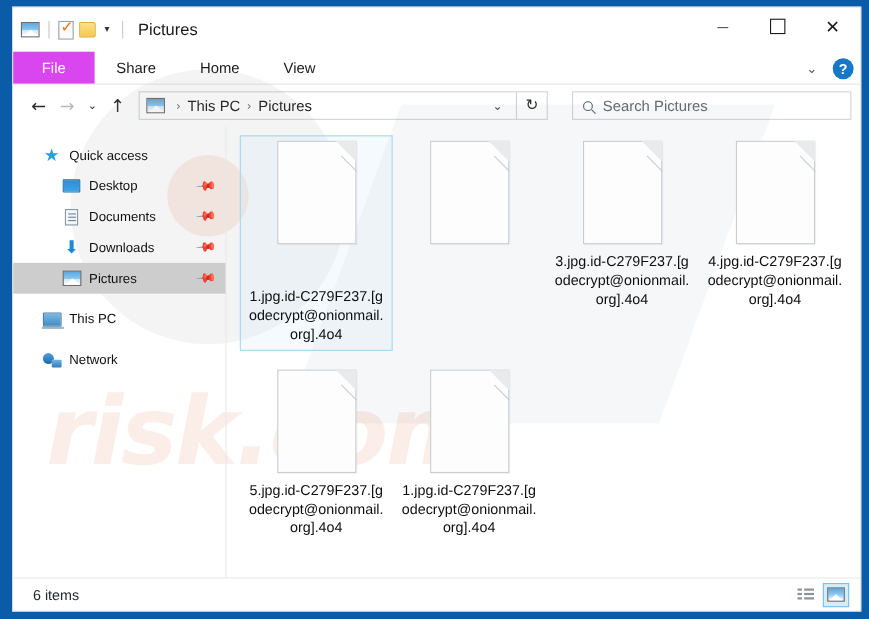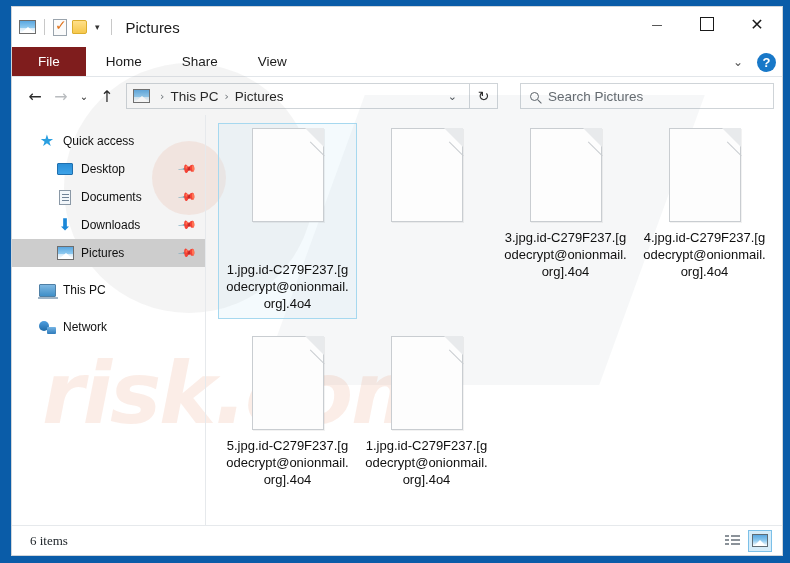--- a/index.html
+++ b/index.html
@@ -133,21 +133,21 @@
     background: #ffffff;
   }
   .tab {
     display: flex;
     align-items: center;
     padding: 0 20px;
     font-size: 13.5px;
     color: #1b1b1b;
   }
   .tab.file {
-    background: #7f1d1d;
+    background: #d946ef;
     color: #ffffff;
     padding: 0 26px;
   }
   #ribbon-right {
     position: absolute;
     right: 6px; top: 0;
     height: 30px;
     display: flex;
     align-items: center;
     gap: 10px;
@@ -484,21 +484,20 @@
   
   #statusbar {
     height: 30px;
     flex: none;
     border-top: 1px solid #e6e9ec;
     background: #ffffff;
     display: flex;
     align-items: center;
     padding: 0 10px 0 18px;
     position: relative;
-    font-family: Liberation Serif, serif;
   }
   #status-text {
     font-size: 13px;
     color: #20262b;
   }
   #viewbtns {
     margin-left: auto;
     display: flex;
     align-items: center;
     gap: 4px;
@@ -569,22 +568,22 @@
       </div>
       <div id="wincontrols">
         <div class="wc wc-min"></div>
         <div class="wc wc-max"></div>
         <div class="wc wc-close"></div>
       </div>
     </div>
 
     <div id="ribbon">
       <div class="tab file">File</div>
+      <div class="tab">Share</div>
       <div class="tab">Home</div>
-      <div class="tab">Share</div>
       <div class="tab">View</div>
       <div id="ribbon-right">
         <div class="ribbon-chevron">⌄</div>
         <div class="help-btn">?</div>
       </div>
     </div>
 
     <div id="navbar">
       <div class="navbtn">←</div>
       <div class="navbtn disabled">→</div>

